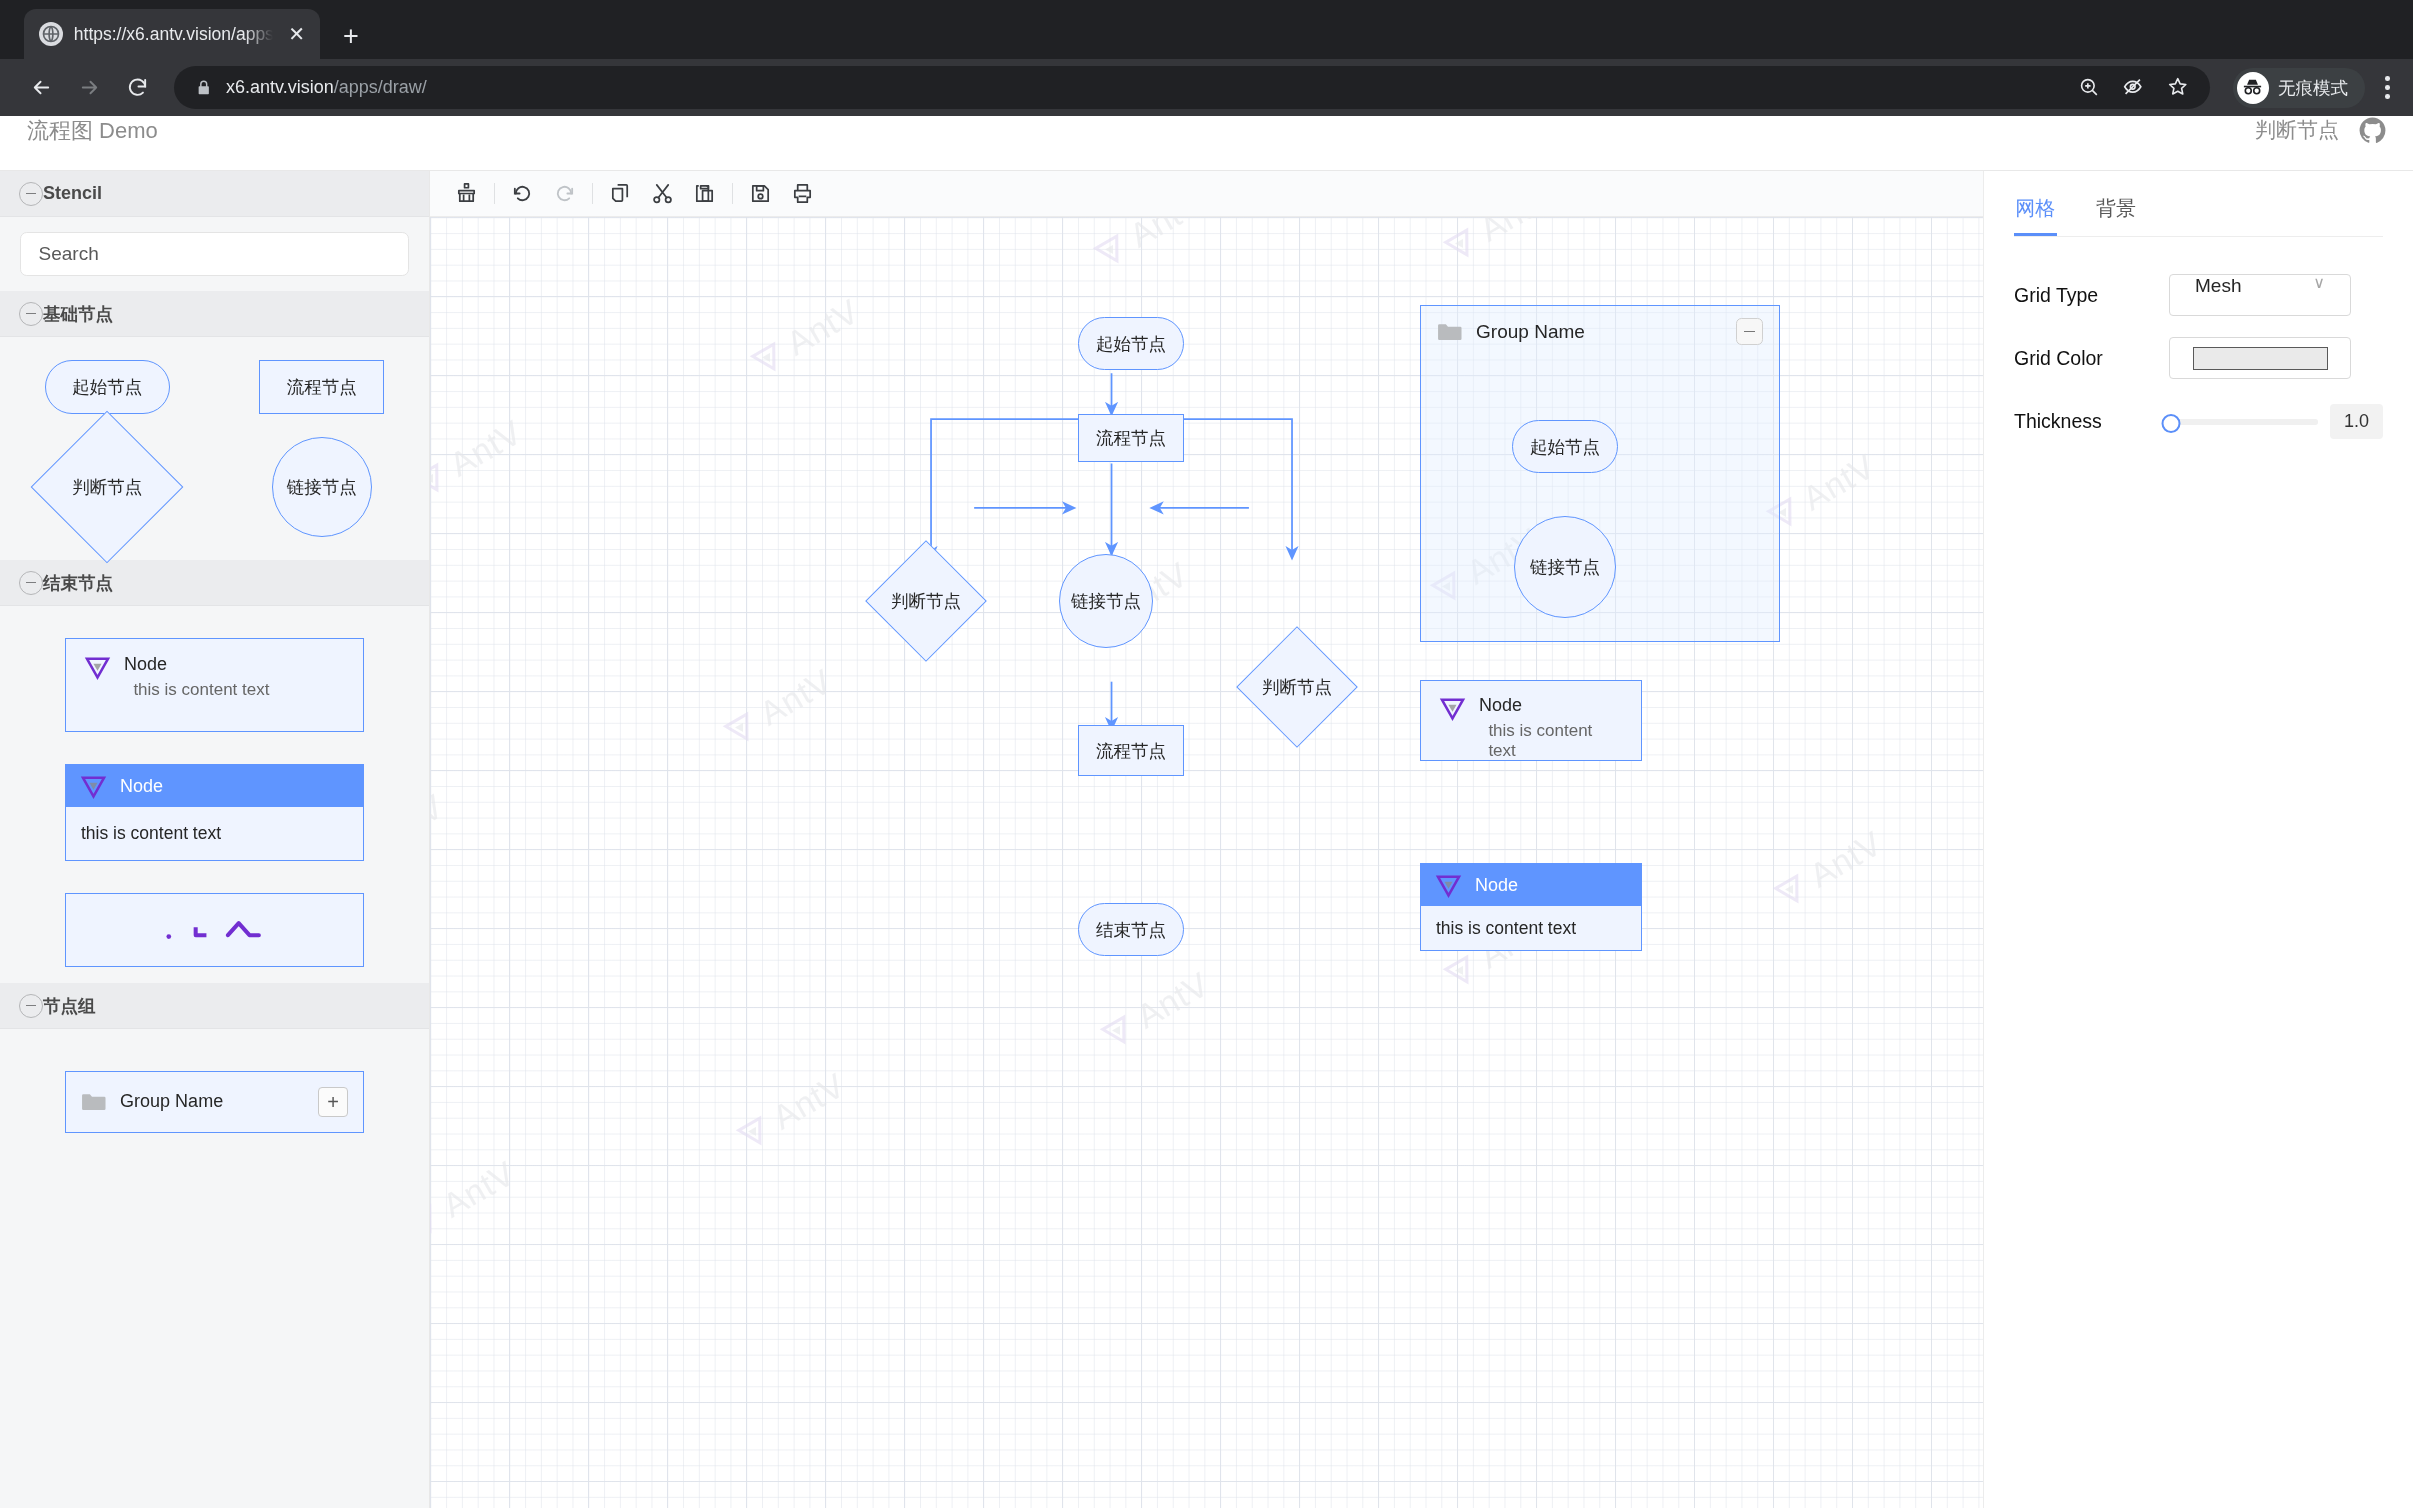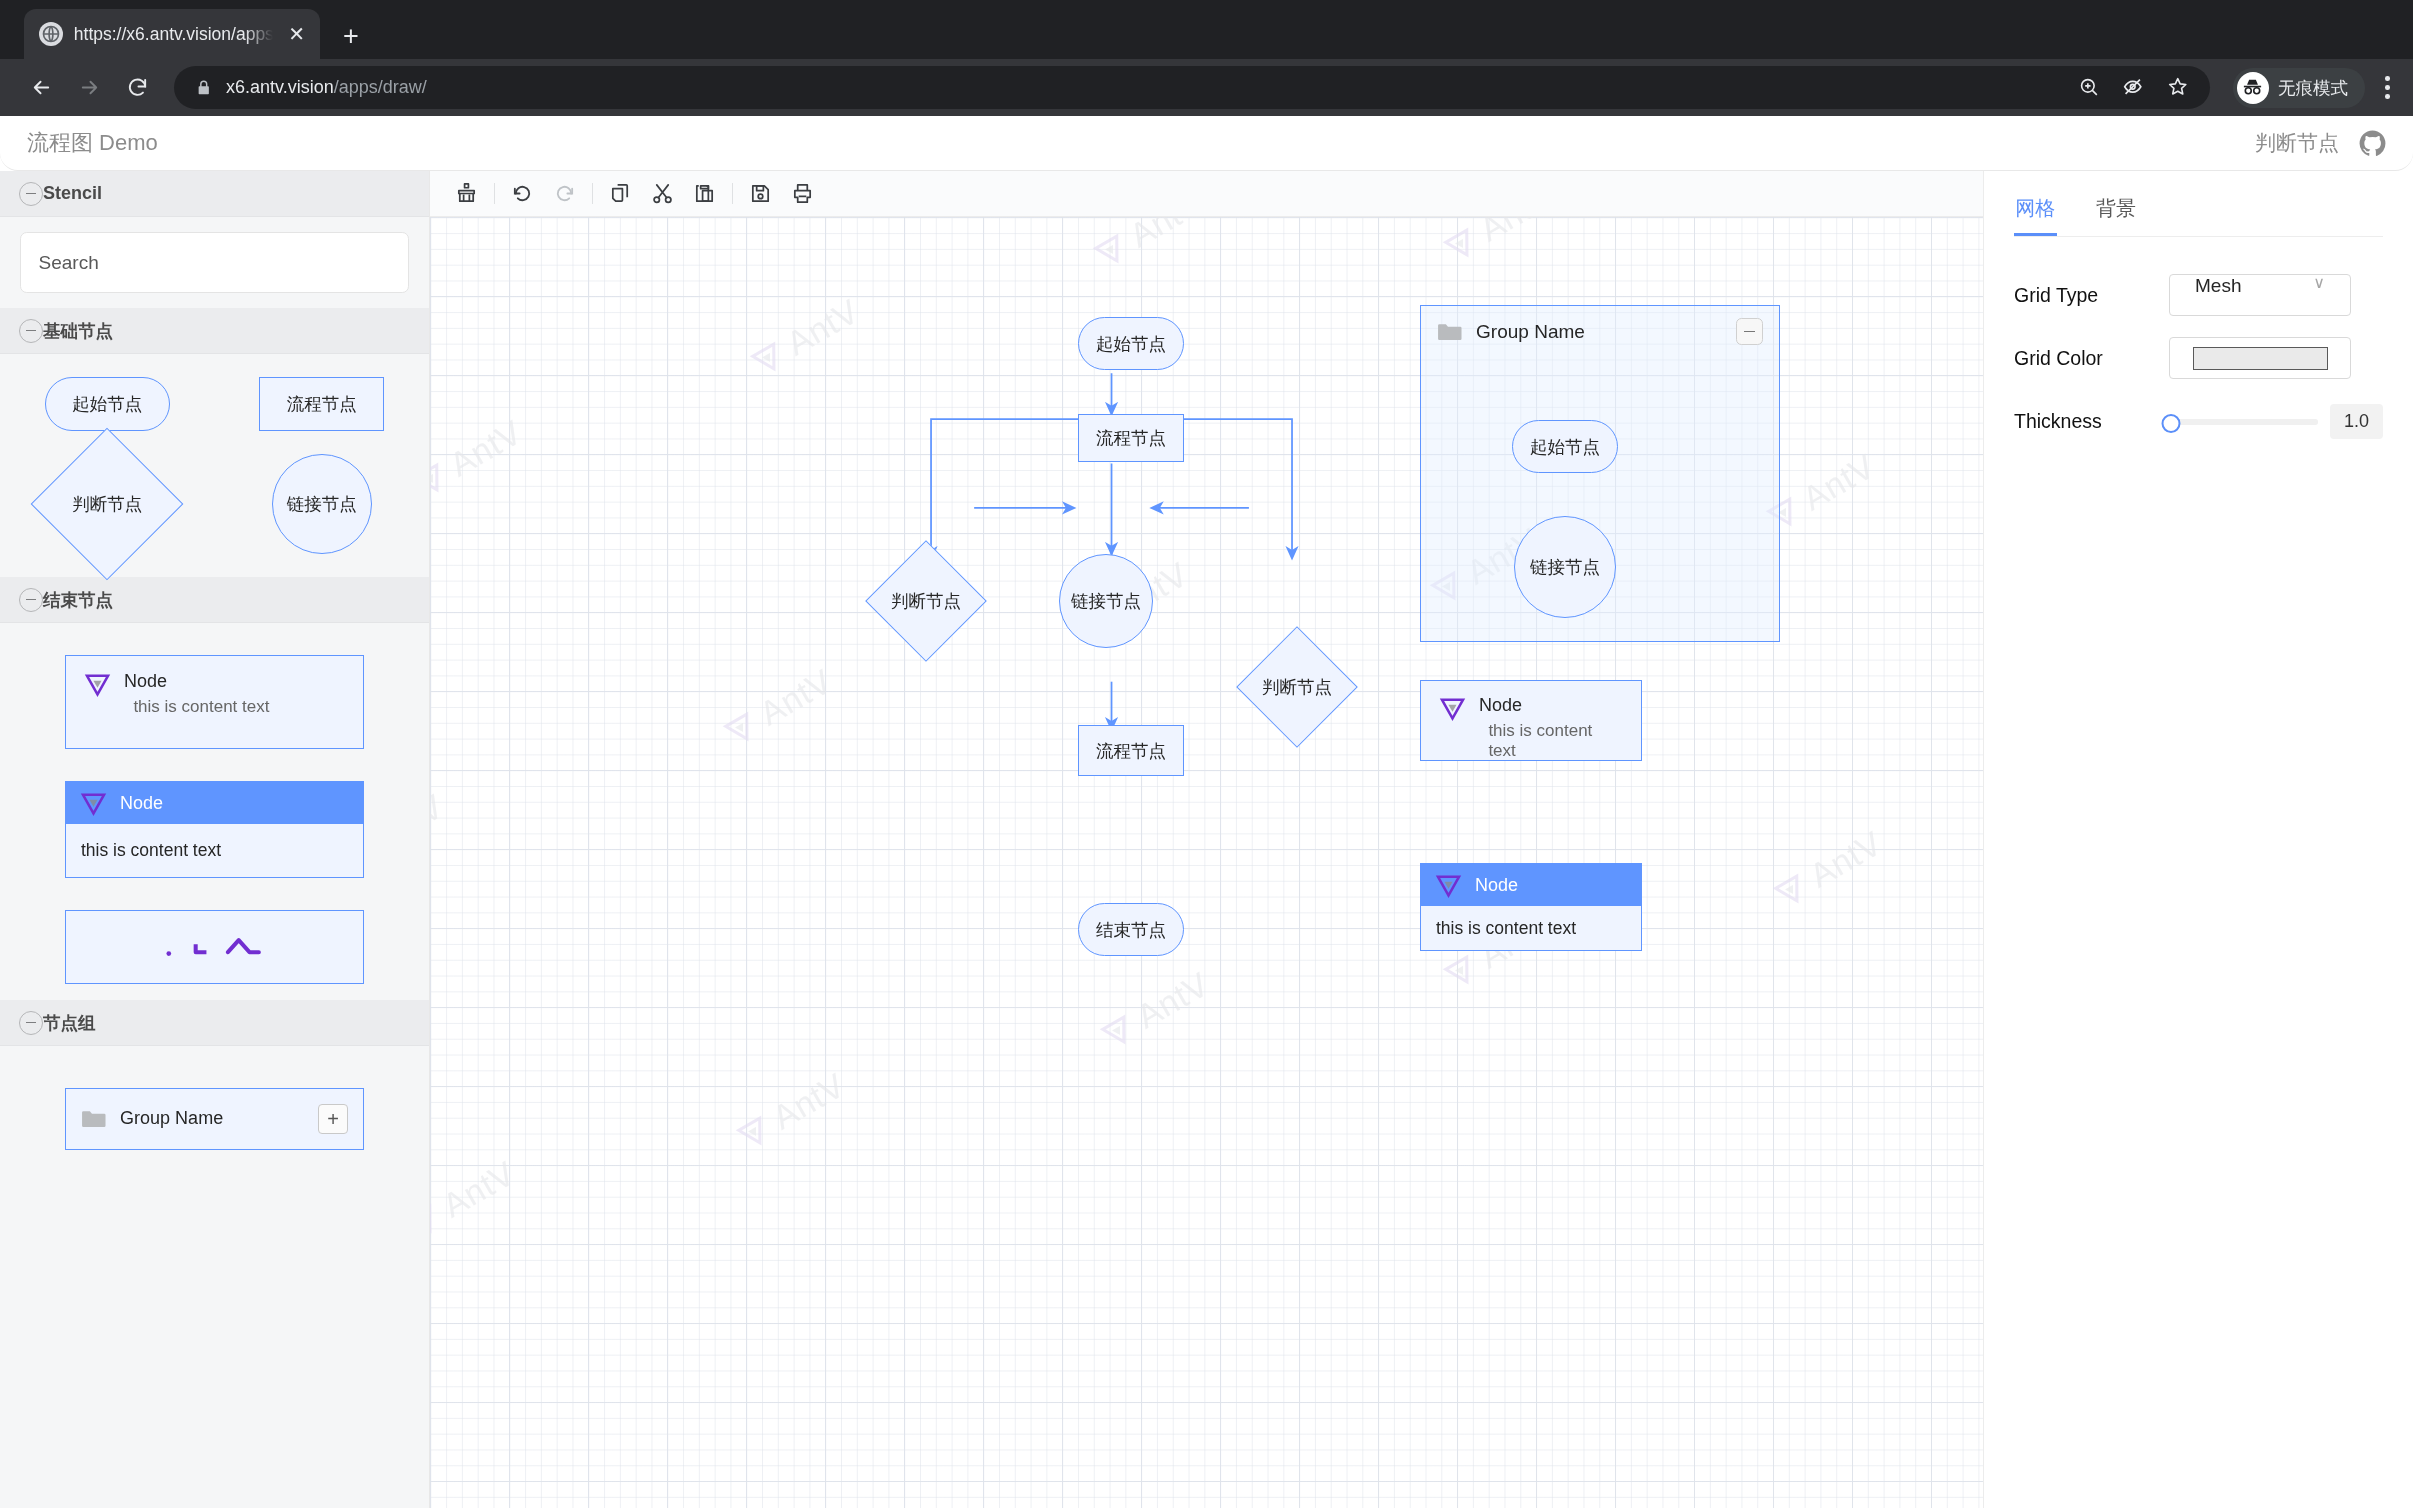--- a/index.html
+++ b/index.html
@@ -71,23 +71,22 @@
   }
   .incognito-avatar svg { width: 23px; height: 23px; color: #202124; }
   .incognito-label { color: #e8eaed; font-size: 17.5px; white-space: nowrap; }
   .kebab { display: flex; flex-direction: column; gap: 4px; margin-left: 20px; margin-right: 5.4px; }
   .kebab i { width: 4.7px; height: 4.7px; border-radius: 50%; background: #e8eaed; display: block; }
 
   
   .app { width: 2413px; height: 1393px; display: flex; flex-direction: column; background: #fff; }
   .app-header {
     height: 55px; flex: 0 0 55px; border-bottom: 0.7px solid #e8e8e8;
-    display: flex; align-items: center; padding: 0 27px;
+    display: flex; align-items: flex-start; padding: 0 27px;
     background: #fff;
-    border-radius: 18px;
   }
   .app-title { font-size: 22px; color: #8c8c8c; }
   .app-header-right { margin-left: auto; display: flex; align-items: center; gap: 20px; }
   .design-link { font-size: 21px; color: #8c8c8c; }
   .gh-icon { width: 27px; height: 27px; color: #8c8c8c; display:flex; }
 
   .app-body { flex: 1 1 auto; display: flex; min-height: 0; }
 
   
   .stencil { width: 430px; flex: 0 0 430px; background: #f5f6f7; border-right: 0.7px solid #e8e8e8;
@@ -100,21 +99,21 @@
   .collapse-icon {
     width: 24px; height: 24px; border-radius: 50%; border: 1.3px solid #b5b6b8;
     display: flex; align-items: center; justify-content: center; flex: 0 0 auto;
   }
   .collapse-icon i { display: block; width: 10.8px; height: 1.3px; background: #7d7e80; }
   .sec-title { font-size: 18px; color: #4a4a4a; font-weight: bold; }
   .sec-title.cn { font-weight: bold; font-size: 17.5px; }
 
   .search-wrap { padding: 15px 20px; background: #f5f6f7; }
   .search-input {
-    width: 100%; height: 61px; border: 0.7px solid #e4e4e4; border-radius: 6.7px;
+    width: 100%; height: 44px; border: 0.7px solid #e4e4e4; border-radius: 6.7px;
     background: #fff; padding: 0 17.5px; font-size: 19px; color: #595959;
     font-family: inherit; outline: none;
   }
   .search-input::placeholder { color: #595959; }
   .grp-pad { padding: 23px 0 19px 0; }
 
   .row2 { display: flex; }
   .cell { flex: 1 1 50%; display: flex; align-items: center; justify-content: center; }
 
   

